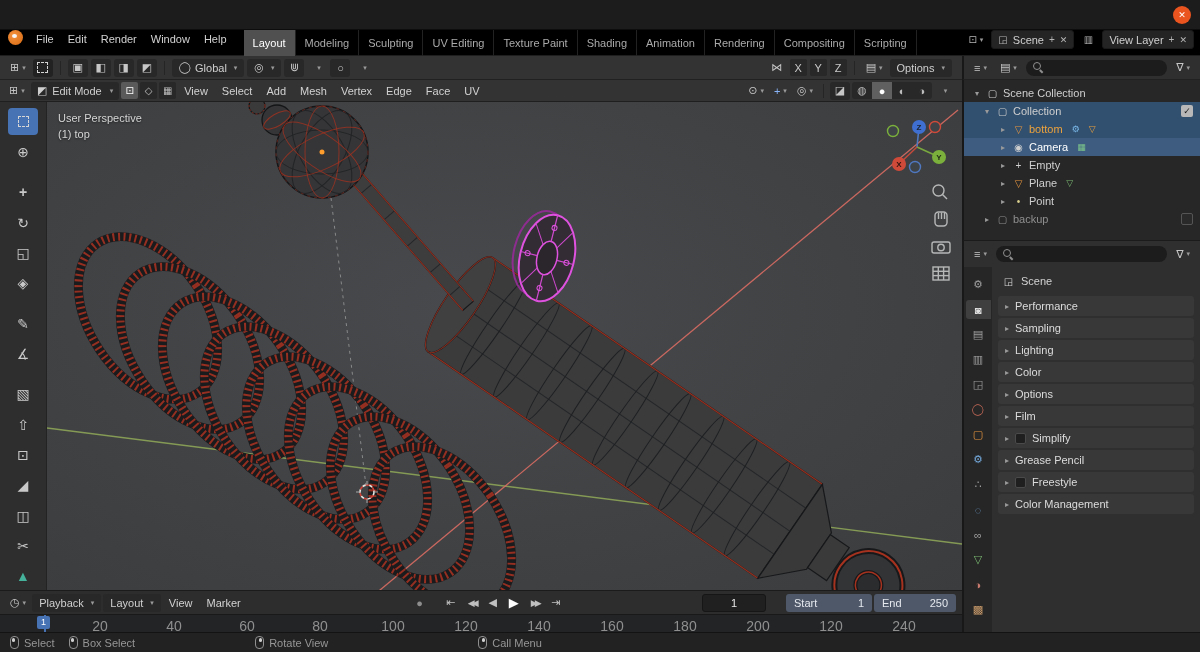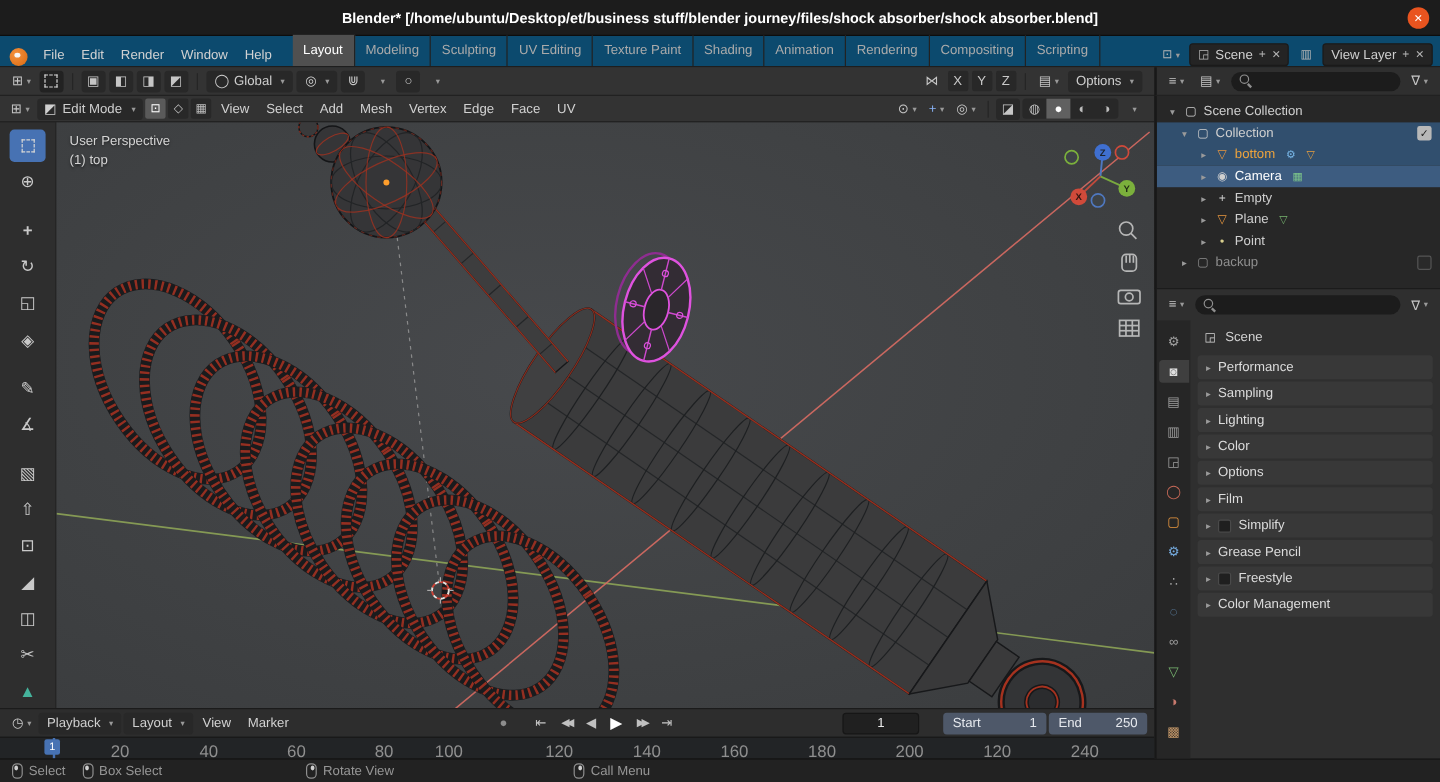--- a/index.html
+++ b/index.html
@@ -10,22 +10,22 @@
   .sep{width:1px;height:14px;background:#252525;margin:0 4px}
 
   
   .titlebar{position:absolute;left:0;top:0;width:1200px;height:30px;background:#1c1c1c;
     border-bottom:1px solid #0d0d0d;display:flex;align-items:center;justify-content:center}
   .titlebar .t{color:#fff;font-weight:bold;font-size:12px}
   .closebtn{position:absolute;right:9px;top:6px;width:18px;height:18px;border-radius:50%;
     background:#e9541f;color:#fff;font-size:9px;display:flex;align-items:center;justify-content:center}
 
   
-  .topbar{position:absolute;left:0;top:30px;width:1200px;height:26px;background:#0c4a6e;
-    border-bottom:1px solid #1e1e1e;display:flex;align-items:flex-end;padding:0 6px}
+  .topbar{position:absolute;left:0;top:30px;width:1200px;height:26px;background:#000000;
+    border-bottom:1px solid #1e1e1e;display:flex;align-items:flex-start;padding:0 6px}
   .logo{width:15px;height:15px;border-radius:50%;background:radial-gradient(circle at 35% 35%,#f5913d,#d66a12);
     position:relative;margin:0 6px 0 2px}
   .logo::after{content:"";position:absolute;left:4px;top:4px;width:5px;height:4px;border-radius:50%;background:#f6f6f6}
   .mi{padding:3px 7px;border-radius:3px;color:#d2d2d2}
   .wtabs{display:flex;align-items:stretch;height:26px;margin-left:10px}
   .wtab{display:flex;align-items:center;padding:0 9px;color:#aaa;border-right:1px solid #222}
   .wtab.active{background:#505050;color:#fff}
   .tbright{margin-left:auto;display:flex;align-items:center;gap:4px}
   .tbfield{display:flex;align-items:center;gap:5px;background:#242424;border:1px solid #1a1a1a;
     border-radius:3px;height:19px;padding:0 6px}
@@ -136,21 +136,20 @@
     align-items:center;gap:6px;padding:0 7px;color:#dcdcdc}
   .panel .pd{font-size:8px;color:#9a9a9a}
   .pcheck{width:11px;height:11px;background:#1f1f1f;border:1px solid #4a4a4a;border-radius:2px;flex:none}
 </style>
 </head>
 <body>
 
 <div class="app">
 
   <div class="titlebar">
-    <span class="t">Blender* [/home/ubuntu/Desktop/et/business stuff/blender journey/files/shock absorber/shock absorber.blend]</span>
     <span class="closebtn">✕</span>
   </div>
 
   <div class="topbar">
     <span class="logo"></span>
     <span class="mi">File</span>
     <span class="mi">Edit</span>
     <span class="mi">Render</span>
     <span class="mi">Window</span>
     <span class="mi">Help</span>
@@ -524,21 +523,21 @@
     <span class="rangefield" style="width:82px">
       <span>End</span>
         <span>250</span>
     </span>
   </div>
   <div class="tlruler">
     <span class="rlabel" style="left:100px">20</span>
     <span class="rlabel" style="left:174px">40</span>
     <span class="rlabel" style="left:247px">60</span>
     <span class="rlabel" style="left:320px">80</span>
-    <span class="rlabel" style="left:374px">100</span>
+    <span class="rlabel" style="left:393px">100</span>
     <span class="rlabel" style="left:466px">120</span>
     <span class="rlabel" style="left:539px">140</span>
     <span class="rlabel" style="left:612px">160</span>
     <span class="rlabel" style="left:685px">180</span>
     <span class="rlabel" style="left:758px">200</span>
     <span class="rlabel" style="left:831px">120</span>
     <span class="rlabel" style="left:904px">240</span>
     <span class="playhead"></span>
     <span class="playtag">1</span>
   </div>

